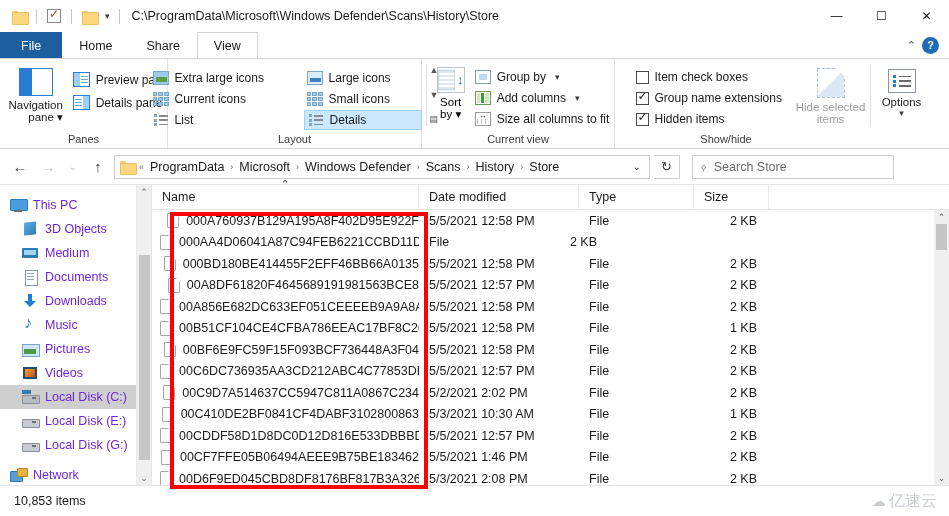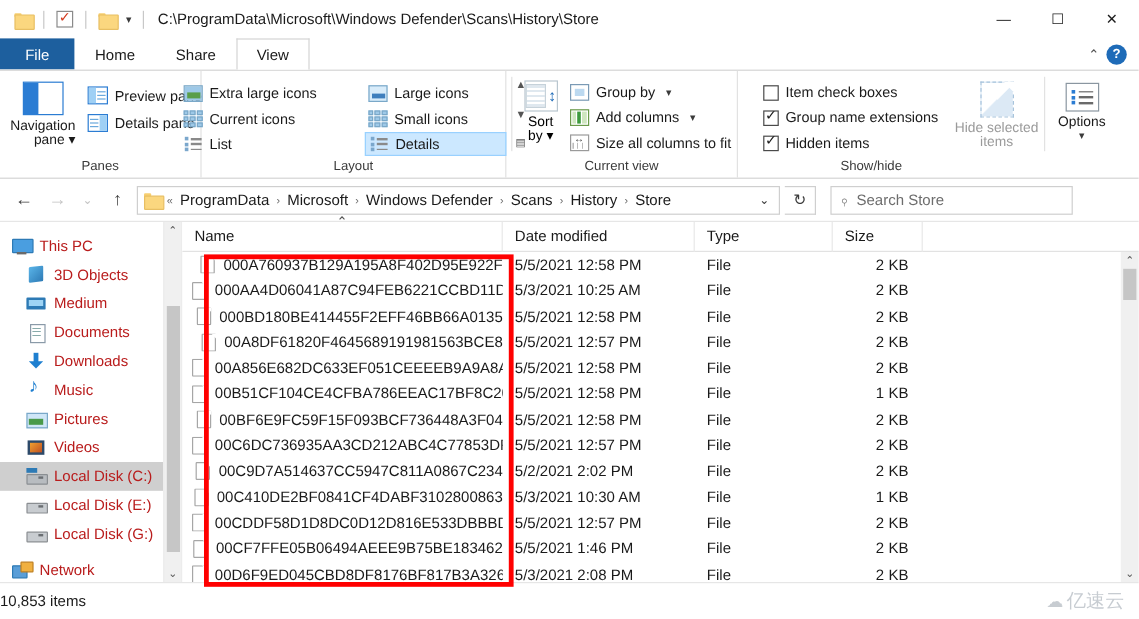--- a/index.html
+++ b/index.html
@@ -284,21 +284,21 @@
   
   .body { flex: 1; display:flex; min-height:0; border-top:1px solid #e6e6e6; }
   .navpane {
     width: 152px; flex:0 0 152px; background:#ffffff;
     border-right: 1px solid #e6e6e6;
     display:flex; position:relative;
   }
   .navtree { flex:1; padding-top: 8px; overflow:hidden; }
   .nrow {
     height: 24px; display:flex; align-items:center; gap:7px;
-    padding-left: 22px; font-size:12.5px; color:#b91c1c;
+    padding-left: 22px; font-size:12.5px; color:#6d28d9;
     white-space:nowrap;
   }
   .nrow.lvl0 { padding-left: 10px; }
   .nrow.sel { background:#cfcfcf; }
   .nico { width:16px; height:16px; flex:0 0 16px; position:relative; }
 
   .ico-pc::before{content:"";position:absolute;left:0;top:2px;width:16px;height:10px;background:#4a9ee0;border:1px solid #2d7ab5;border-radius:1px;}
   .ico-pc::after{content:"";position:absolute;left:4px;bottom:1px;width:8px;height:2px;background:#6a6a6a;}
   .ico-3d::before{content:"";position:absolute;left:2px;top:1px;width:12px;height:13px;background:linear-gradient(135deg,#5ab4e8,#2d7ab5);transform:skewY(-6deg);border-radius:1px;}
   .ico-desk::before{content:"";position:absolute;left:0;top:3px;width:16px;height:10px;background:#2d7ab5;border-radius:1px;}
@@ -381,21 +381,21 @@
   
   .redbox {
     position:absolute; left:170px; top:212px;
     width:258px; height:277px;
     border:4px solid #ff0000; pointer-events:none; z-index:20;
   }
 
   
   .statusbar {
     flex:0 0 31px; height:31px; display:flex; align-items:center;
-    padding-left:0; background:#ffffff; border-top:1px solid #e6e6e6;
+    padding-left:14px; background:#ffffff; border-top:1px solid #e6e6e6;
   }
   .status-text { font-size:12.5px; color:#1a1a1a; }
   .watermark {
     margin-left:auto; margin-right:12px; display:flex; align-items:center; gap:3px;
     opacity:0.55;
   }
   .wm-logo { font-size:14px; color:#9aa3ad; }
   .wm-text { font-size:16px; color:#9aa3ad; font-family:"DejaVu Sans", sans-serif; }
 </style>
 </head>
@@ -735,21 +735,20 @@
               </div>
             <div class="cell date">5/5/2021 12:58 PM</div>
             <div class="cell type">File</div>
             <div class="cell size">2 KB</div>
           </div>
           <div class="frow">
             <div class="cell name">
                 <span class="file-ico"></span>
                 <span class="fname">000AA4D06041A87C94FEB6221CCBD11D</span>
               </div>
-            <div class="cell date">5/3/2021 10:25 AM</div>
             <div class="cell type">File</div>
             <div class="cell size">2 KB</div>
           </div>
           <div class="frow">
             <div class="cell name">
                 <span class="file-ico"></span>
                 <span class="fname">000BD180BE414455F2EFF46BB66A0135</span>
               </div>
             <div class="cell date">5/5/2021 12:58 PM</div>
             <div class="cell type">File</div>

